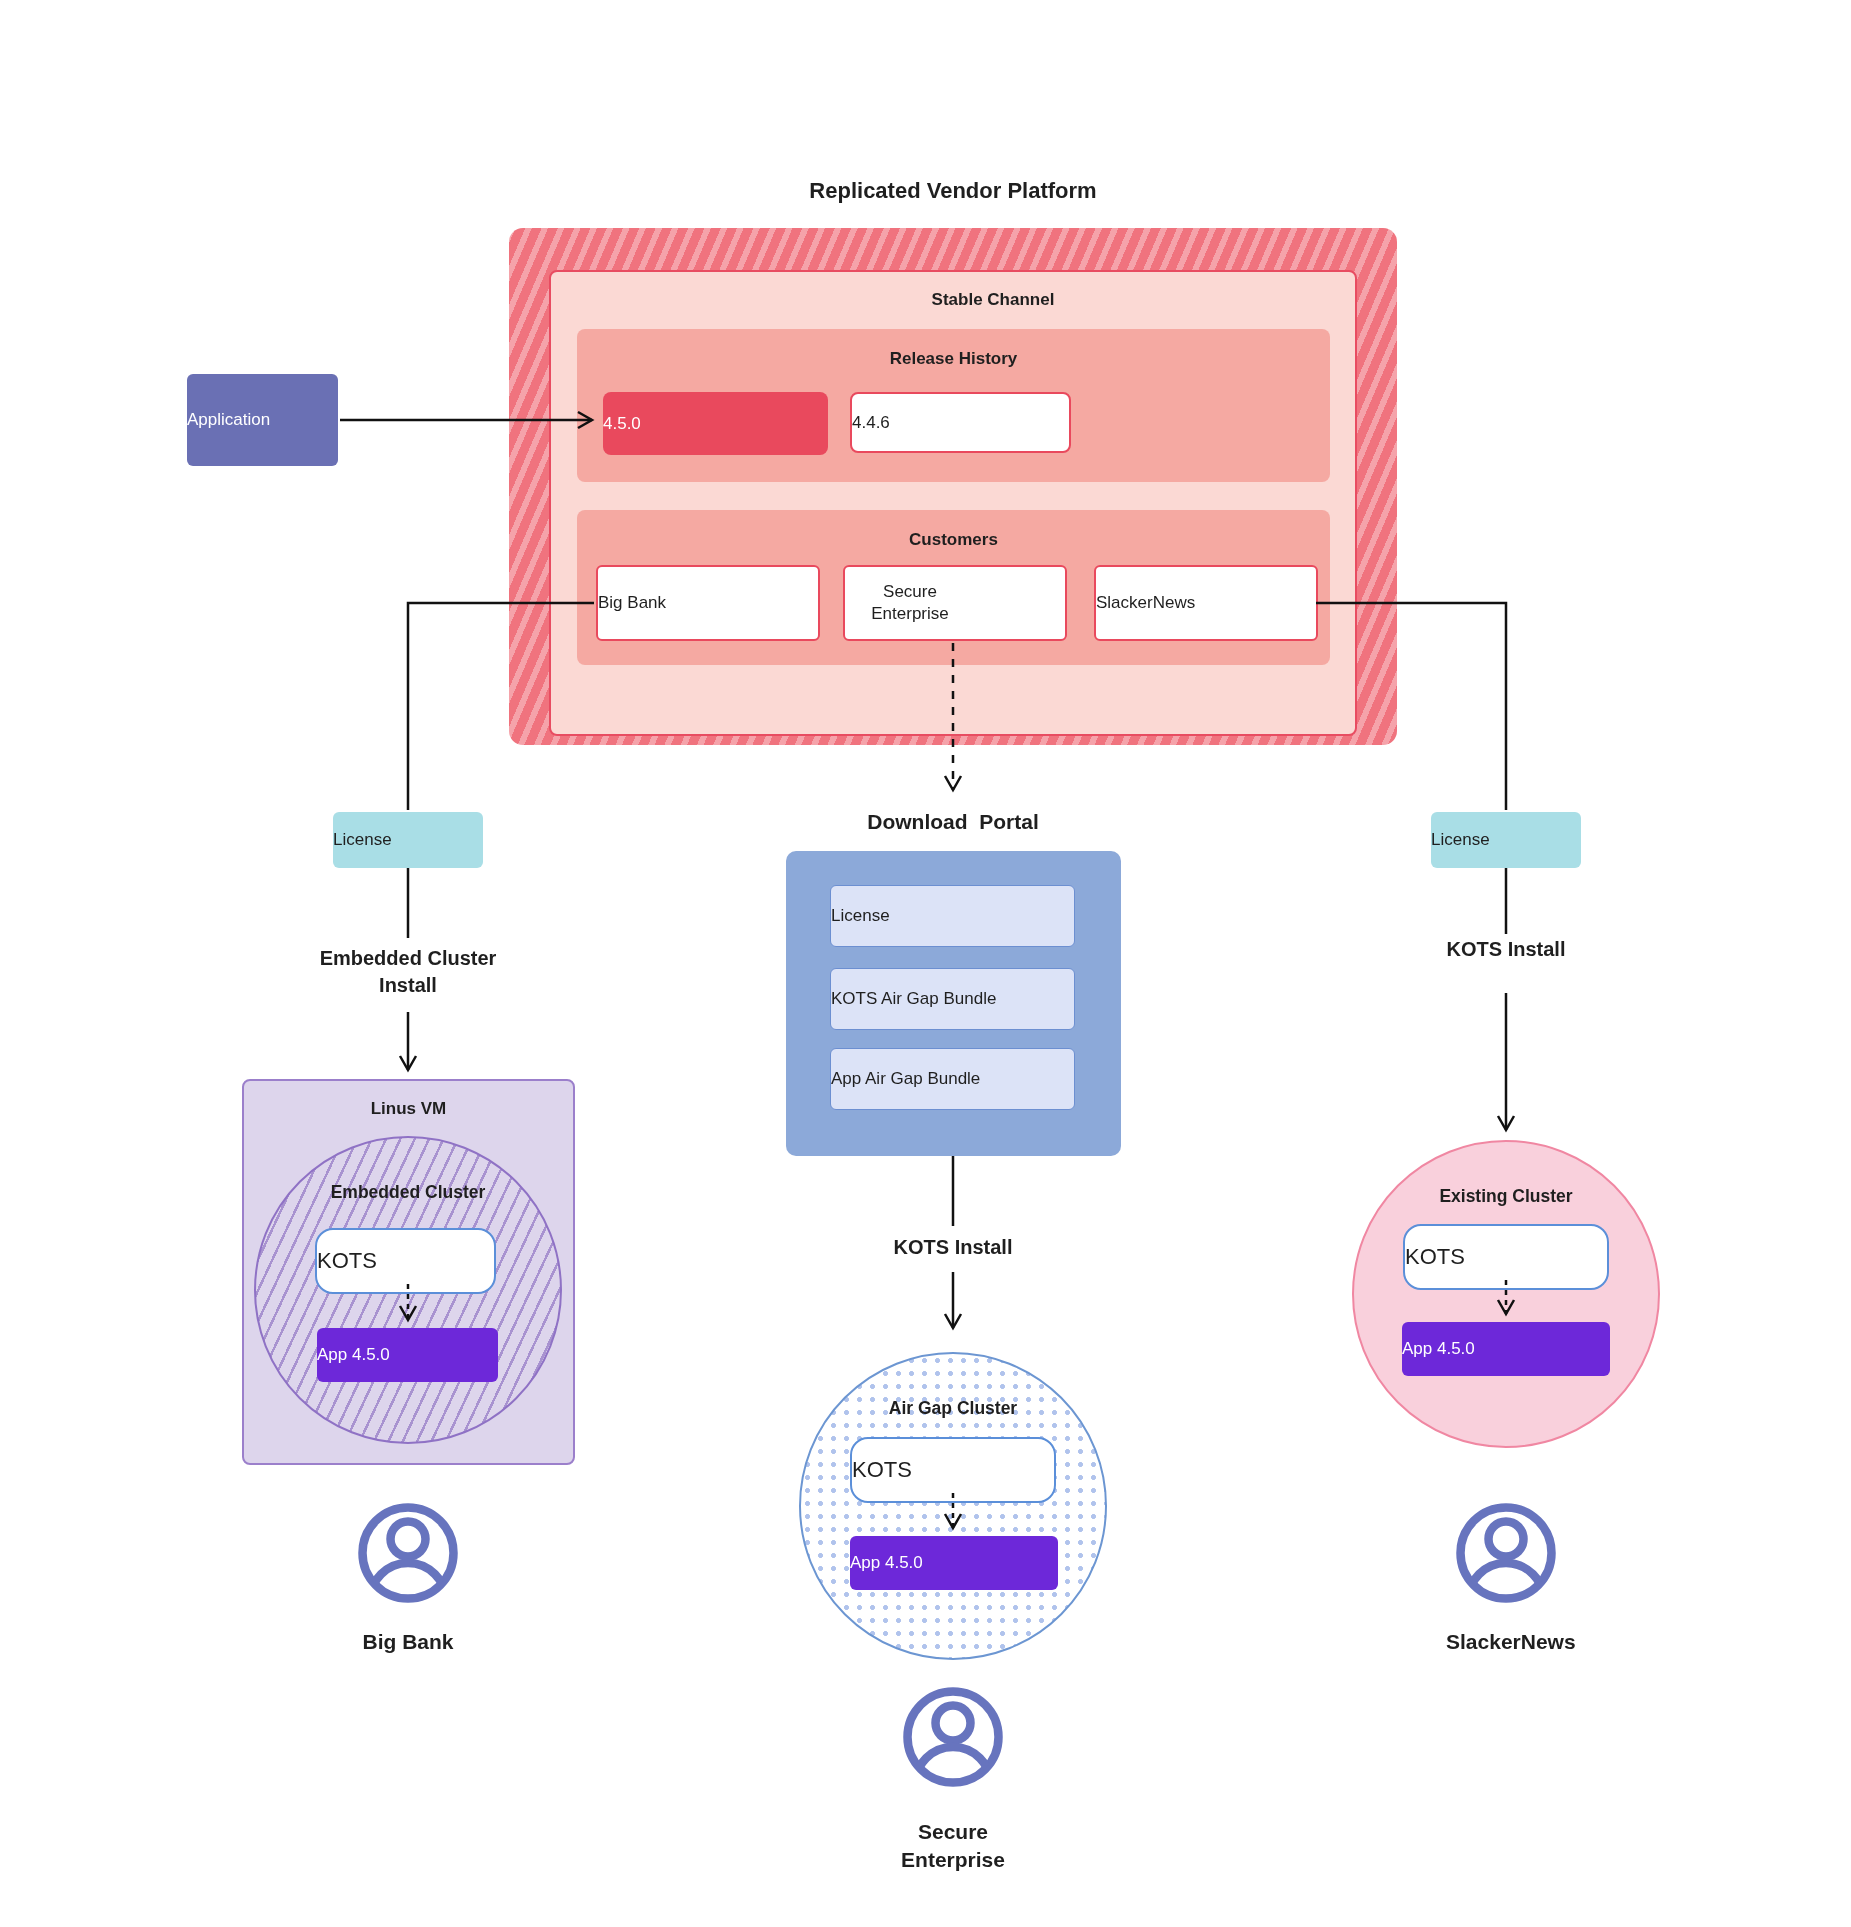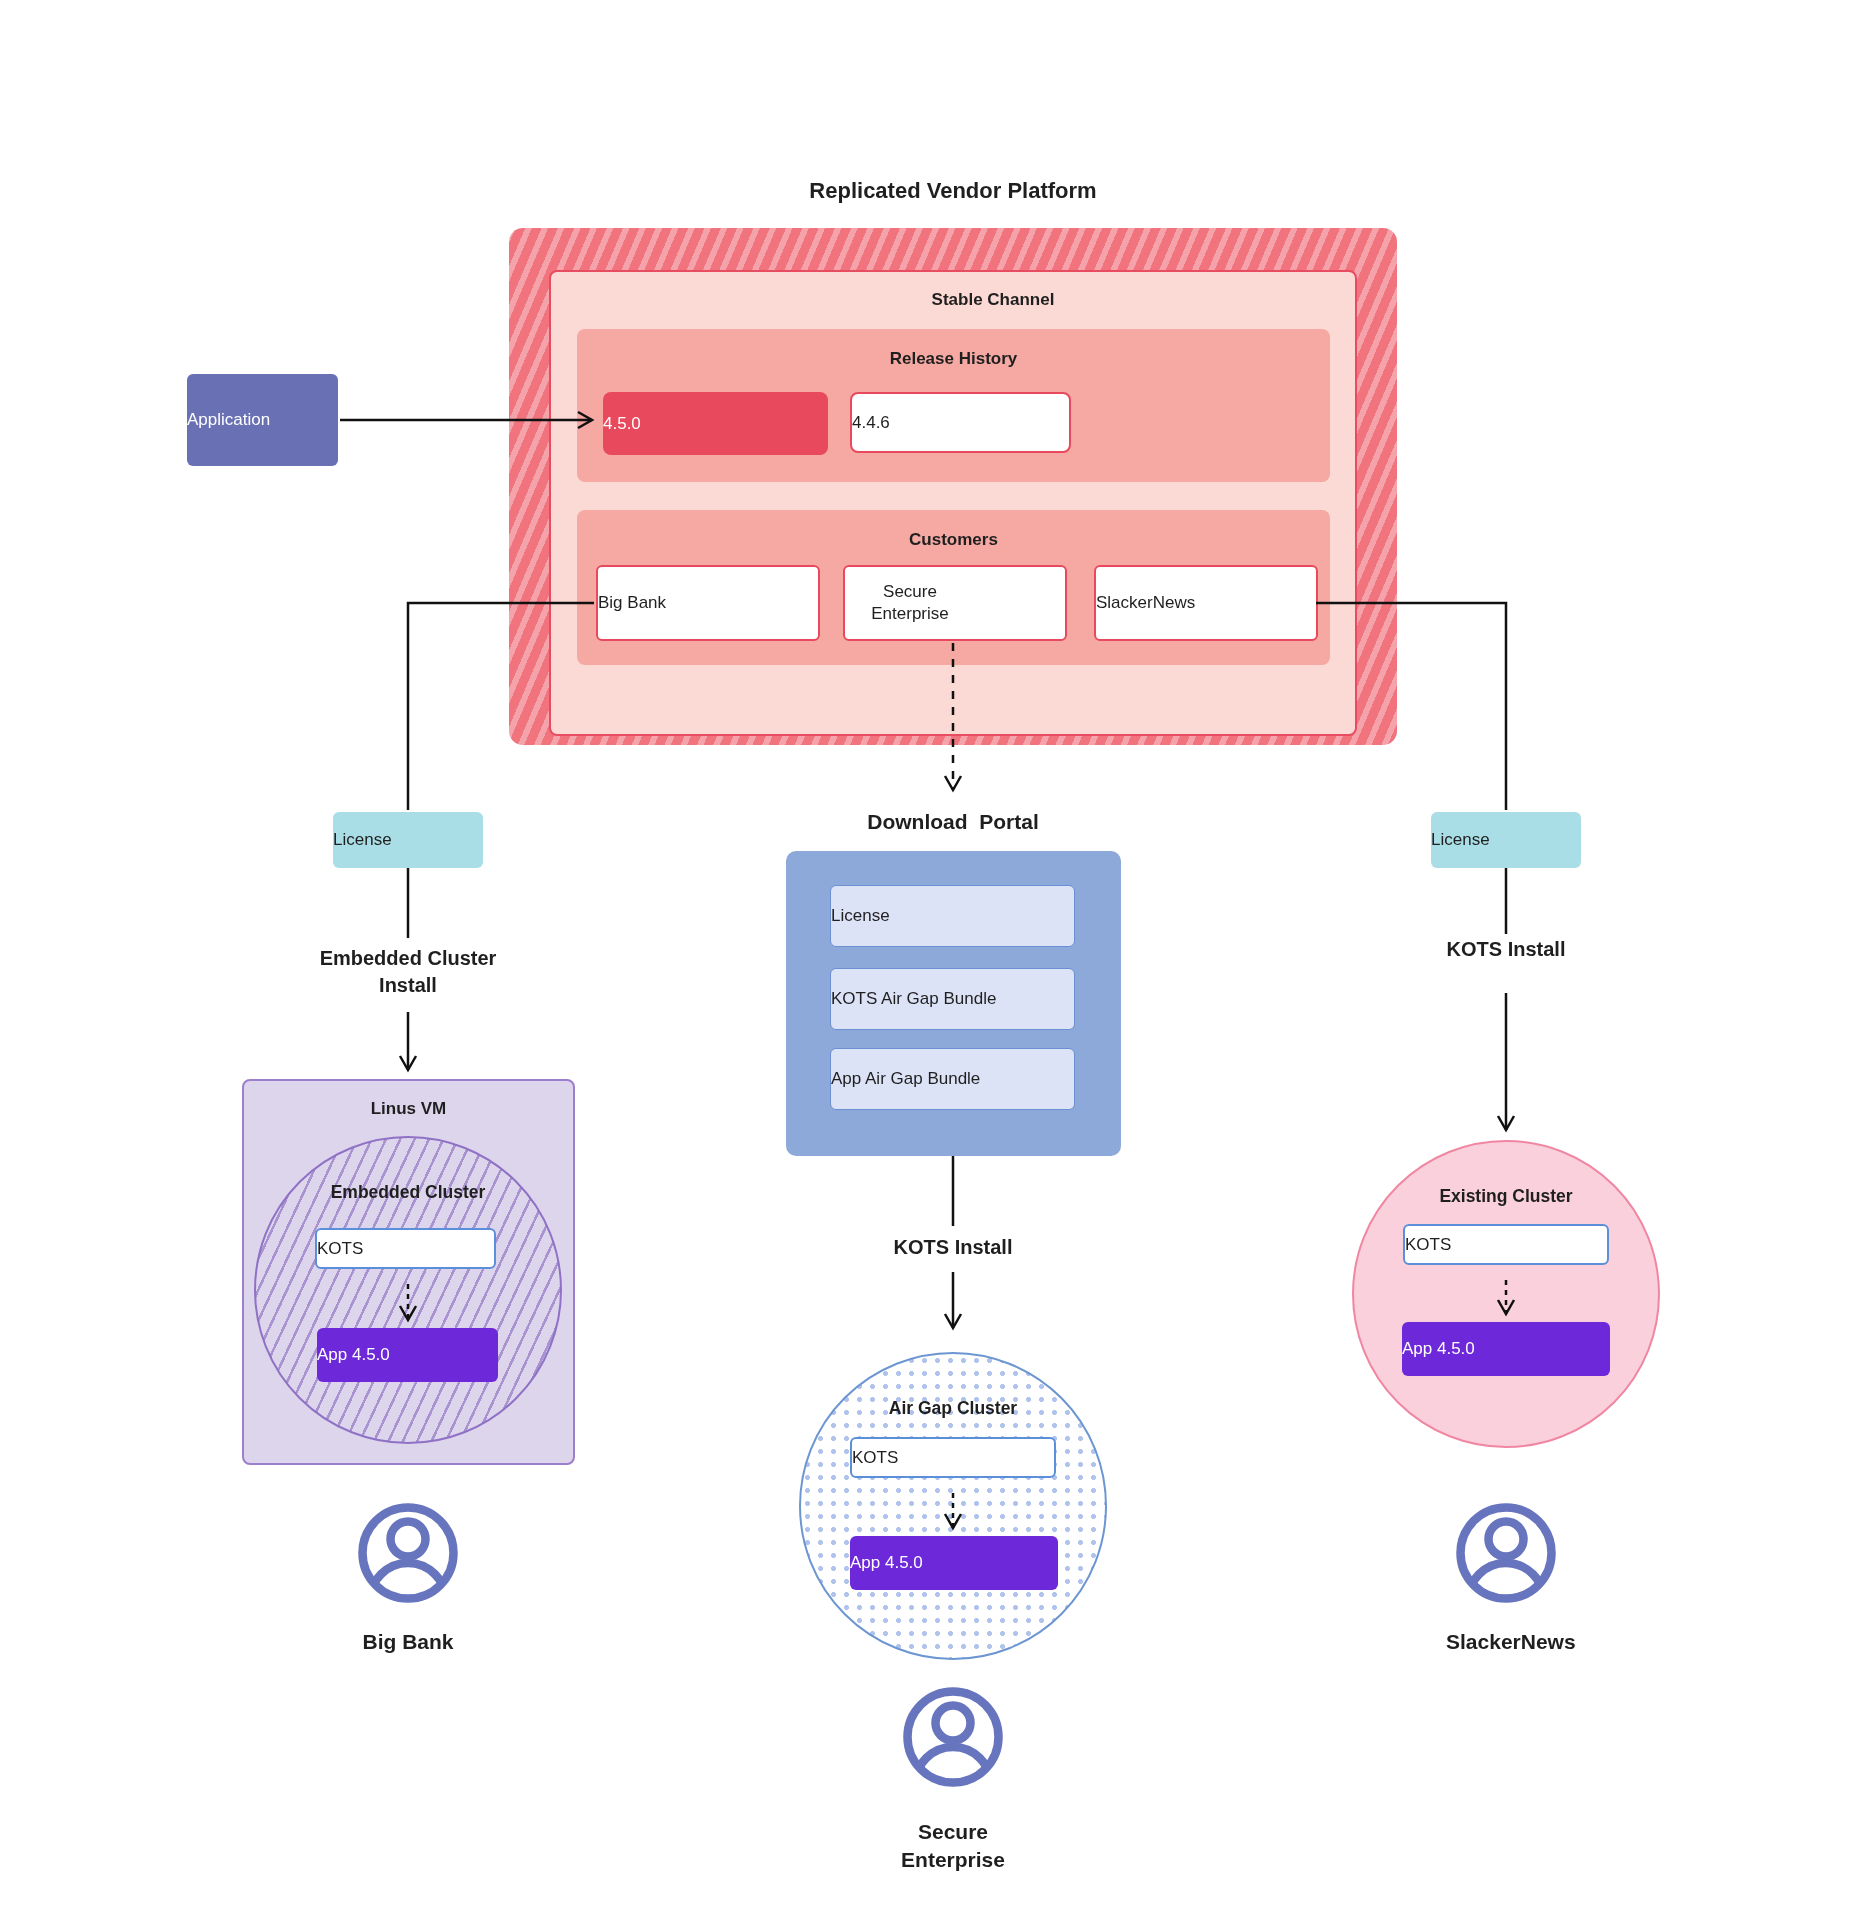--- a/index.html
+++ b/index.html
@@ -88,22 +88,22 @@
     background-image:radial-gradient(rgba(150,175,230,0.75) 2.2px,rgba(150,175,230,0) 2.6px);
     background-size:13px 13px;
     border:2px solid #6C96D2;
   }
   .existing-circle{
     left:1352px;top:1140px;
     background:#F9D0DC;border:2.5px solid #F087A2;
   }
   .cluster-title{width:100%;font-size:17.5px;font-weight:600;justify-content:center;display:flex;top:44px;}
   .kots-box{
-    width:206px;height:41px;border-radius:6px;background:#ffffff;
-    border:2px solid #5B8FD9;box-sizing:border-box;font-size:17px;
+    width:206px;height:66px;border-radius:18px;background:#ffffff;
+    border:2px solid #5B8FD9;box-sizing:border-box;font-size:22px;
   }
   .kots-left{left:315px;top:1228px;width:181px;}
   .kots-middle{left:850px;top:1437px;}
   .kots-right{left:1403px;top:1224px;}
   .app-box{
     width:208px;height:54px;border-radius:6px;background:#6d28d9;color:#ffffff;font-size:17px;
   }
   .app-left{left:317px;top:1328px;width:181px;}
   .app-middle{left:850px;top:1536px;}
   .app-right{left:1402px;top:1322px;}

